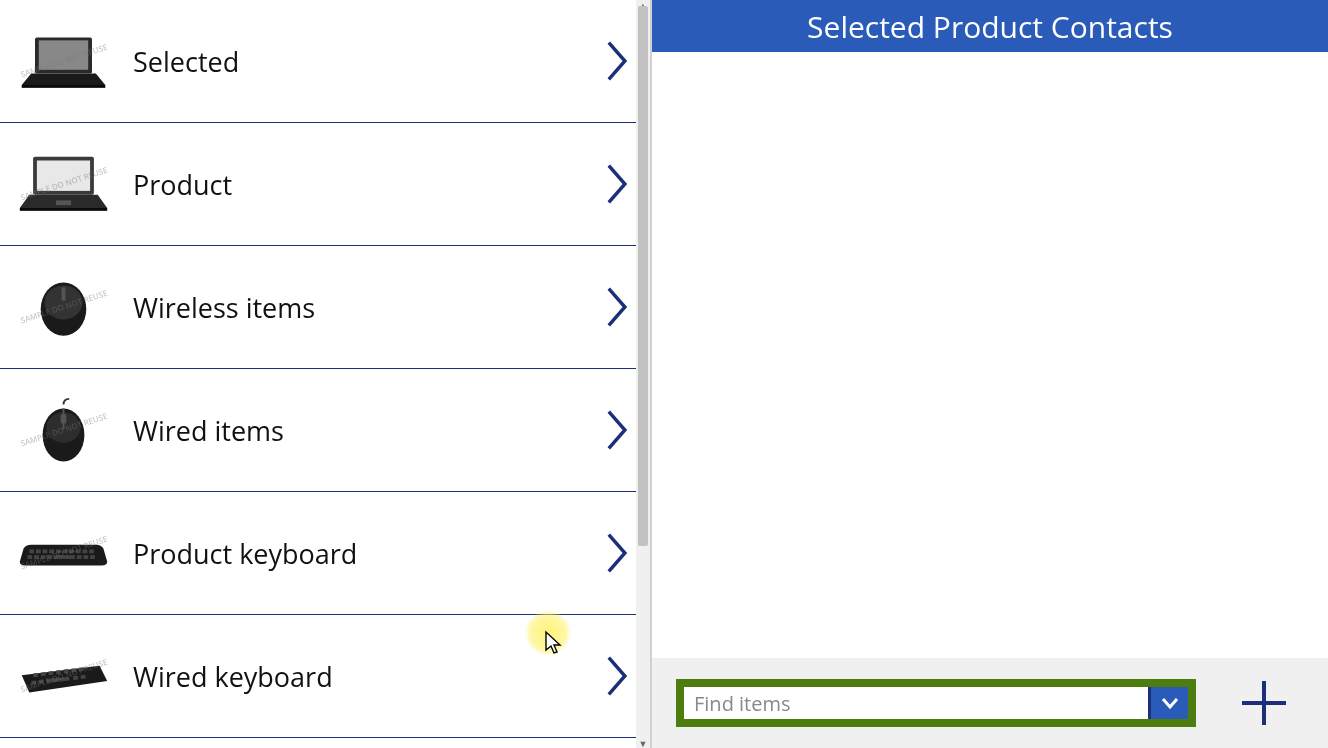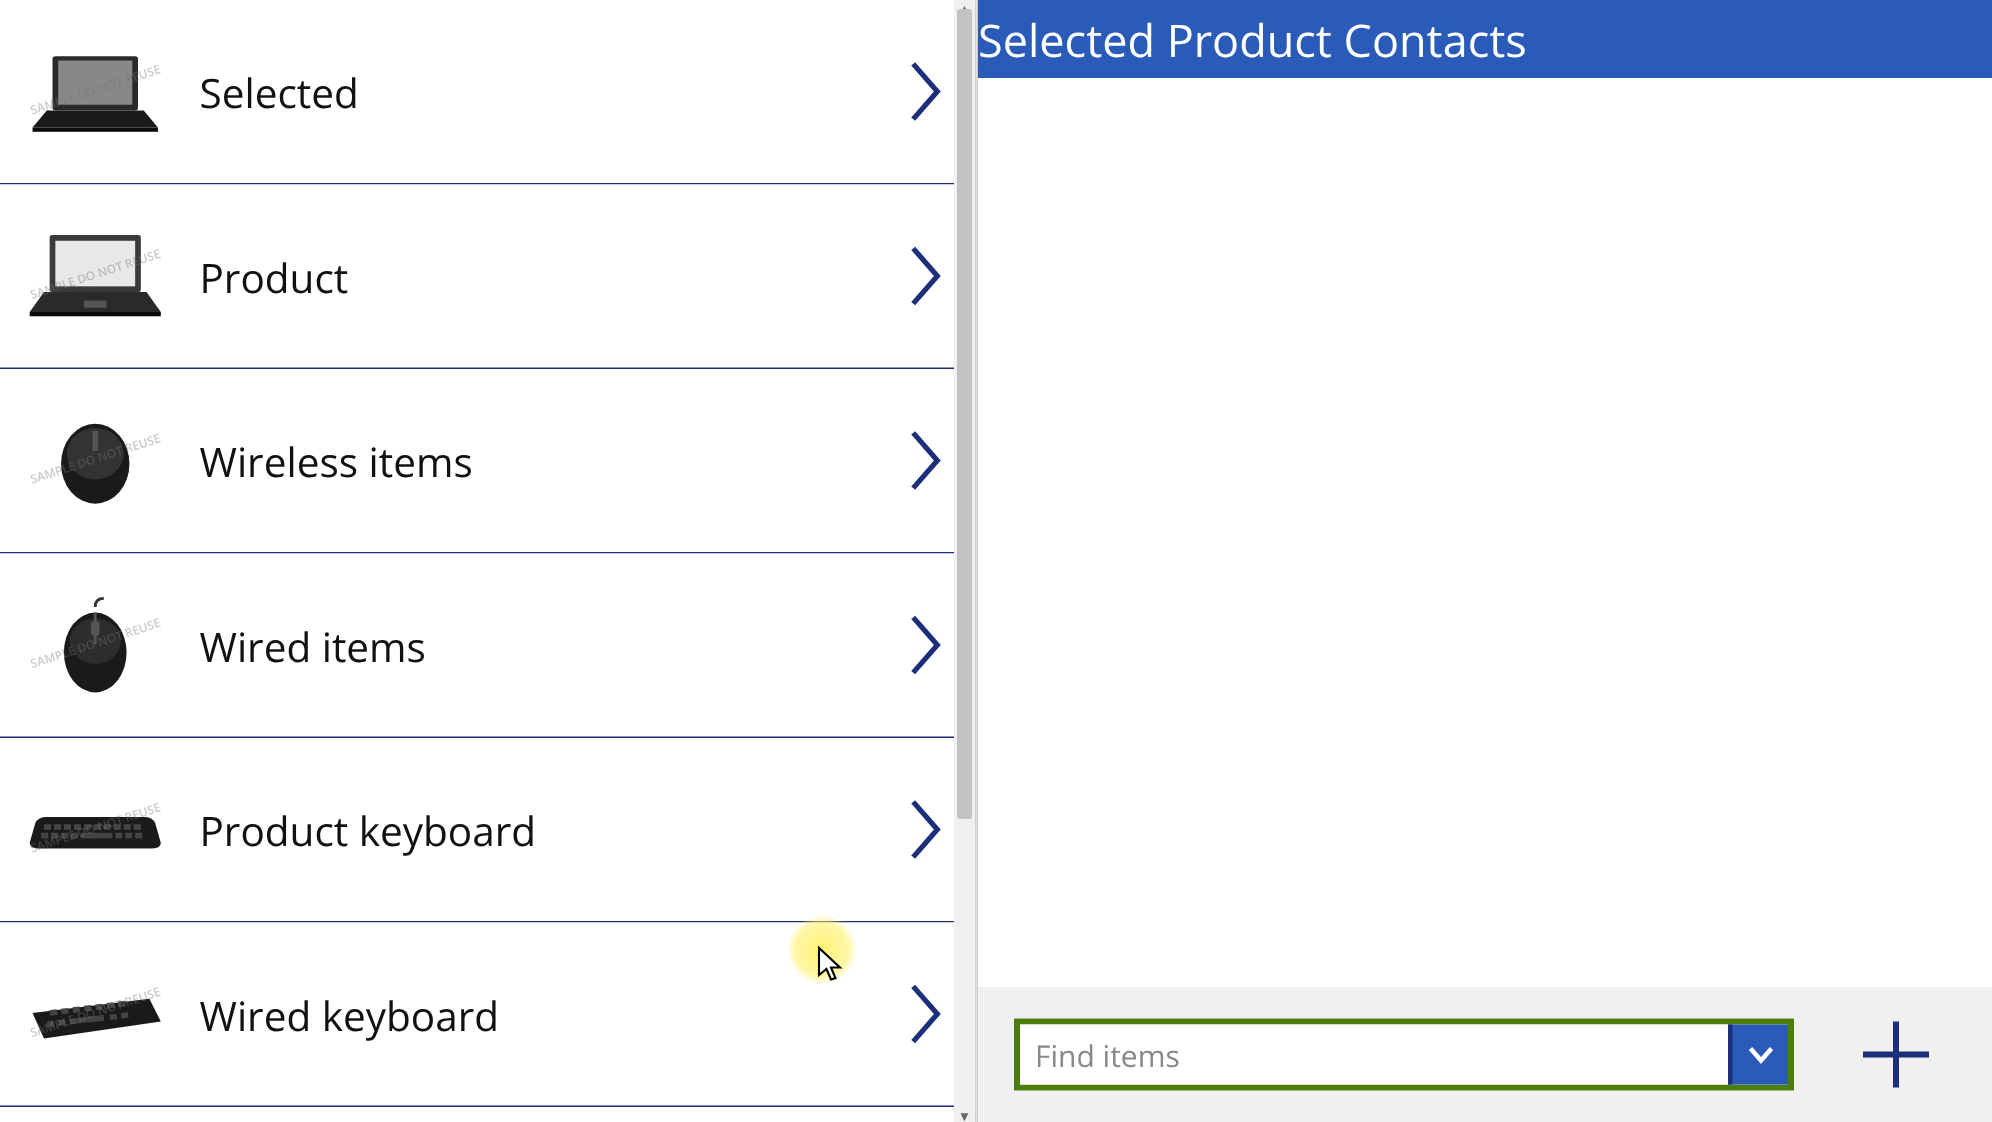--- a/index.html
+++ b/index.html
@@ -120,39 +120,40 @@
       flex-direction: column;
       position: relative;
       border-left: 1px solid #d0d0d0;
     }
     .right-header {
       background: #2b5bb8;
       color: #ffffff;
       height: 52px;
       display: flex;
       align-items: center;
+      justify-content: center;
       font-size: 30px;
       font-weight: 400;
     }
     .right-content {
       flex: 1;
       background: #ffffff;
     }
     .right-footer {
       height: 90px;
       background: #f0f0f0;
       display: flex;
       align-items: center;
       padding: 0 24px;
       gap: 40px;
     }
     .find-box {
       flex: 0 0 520px;
       height: 48px;
-      border: 4px solid #4d7c0f;
+      border: 8px solid #4d7c0f;
       background: #ffffff;
       display: flex;
       align-items: stretch;
     }
     .find-input {
       flex: 1;
       border: none;
       outline: none;
       padding: 0 10px;
       font-size: 20px;

